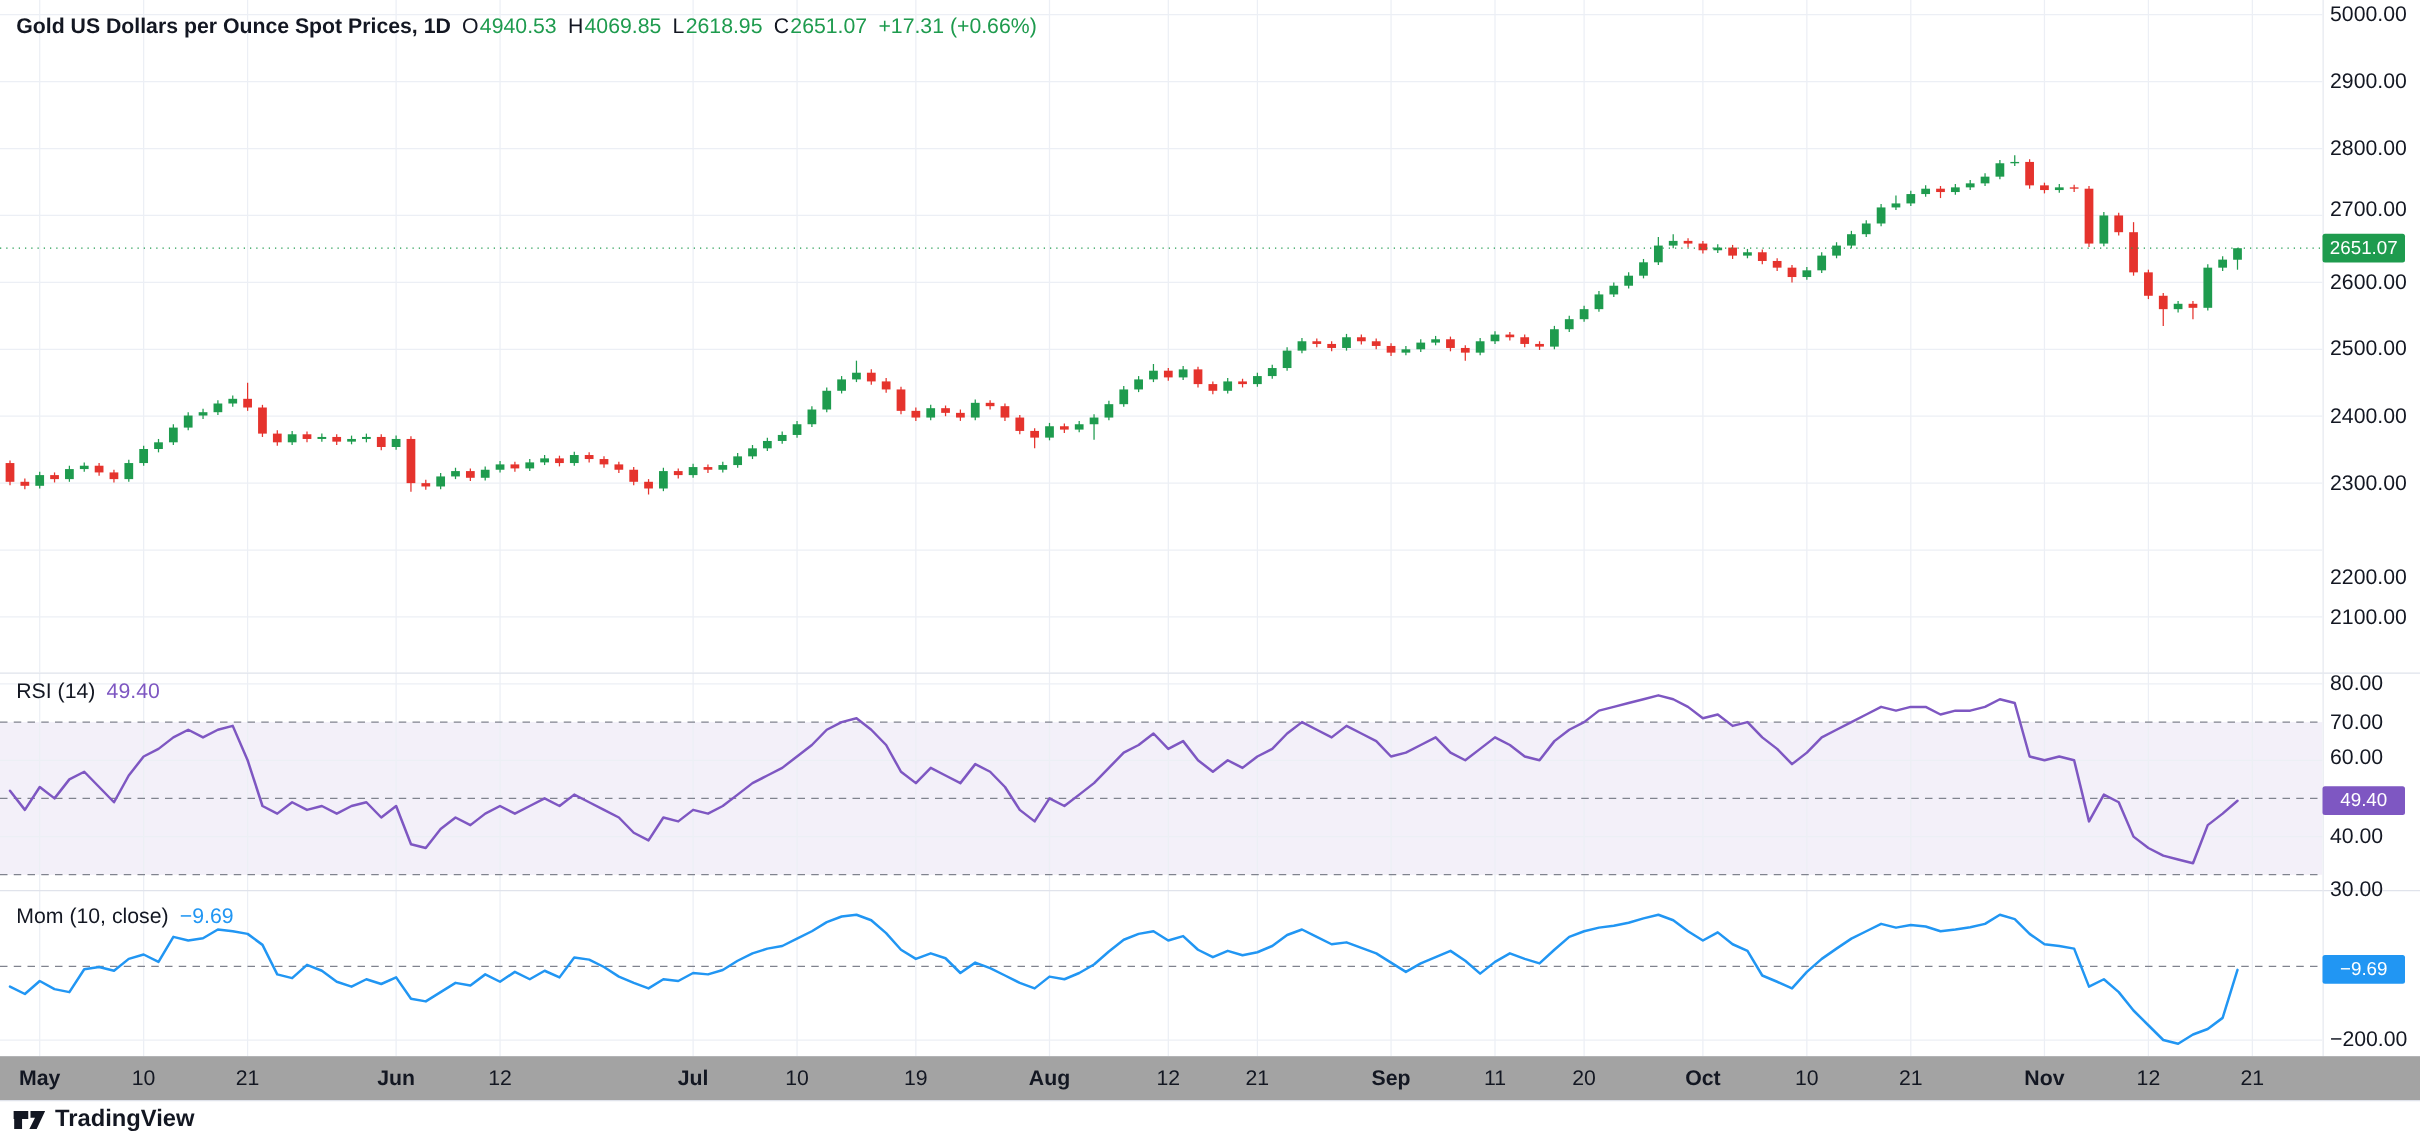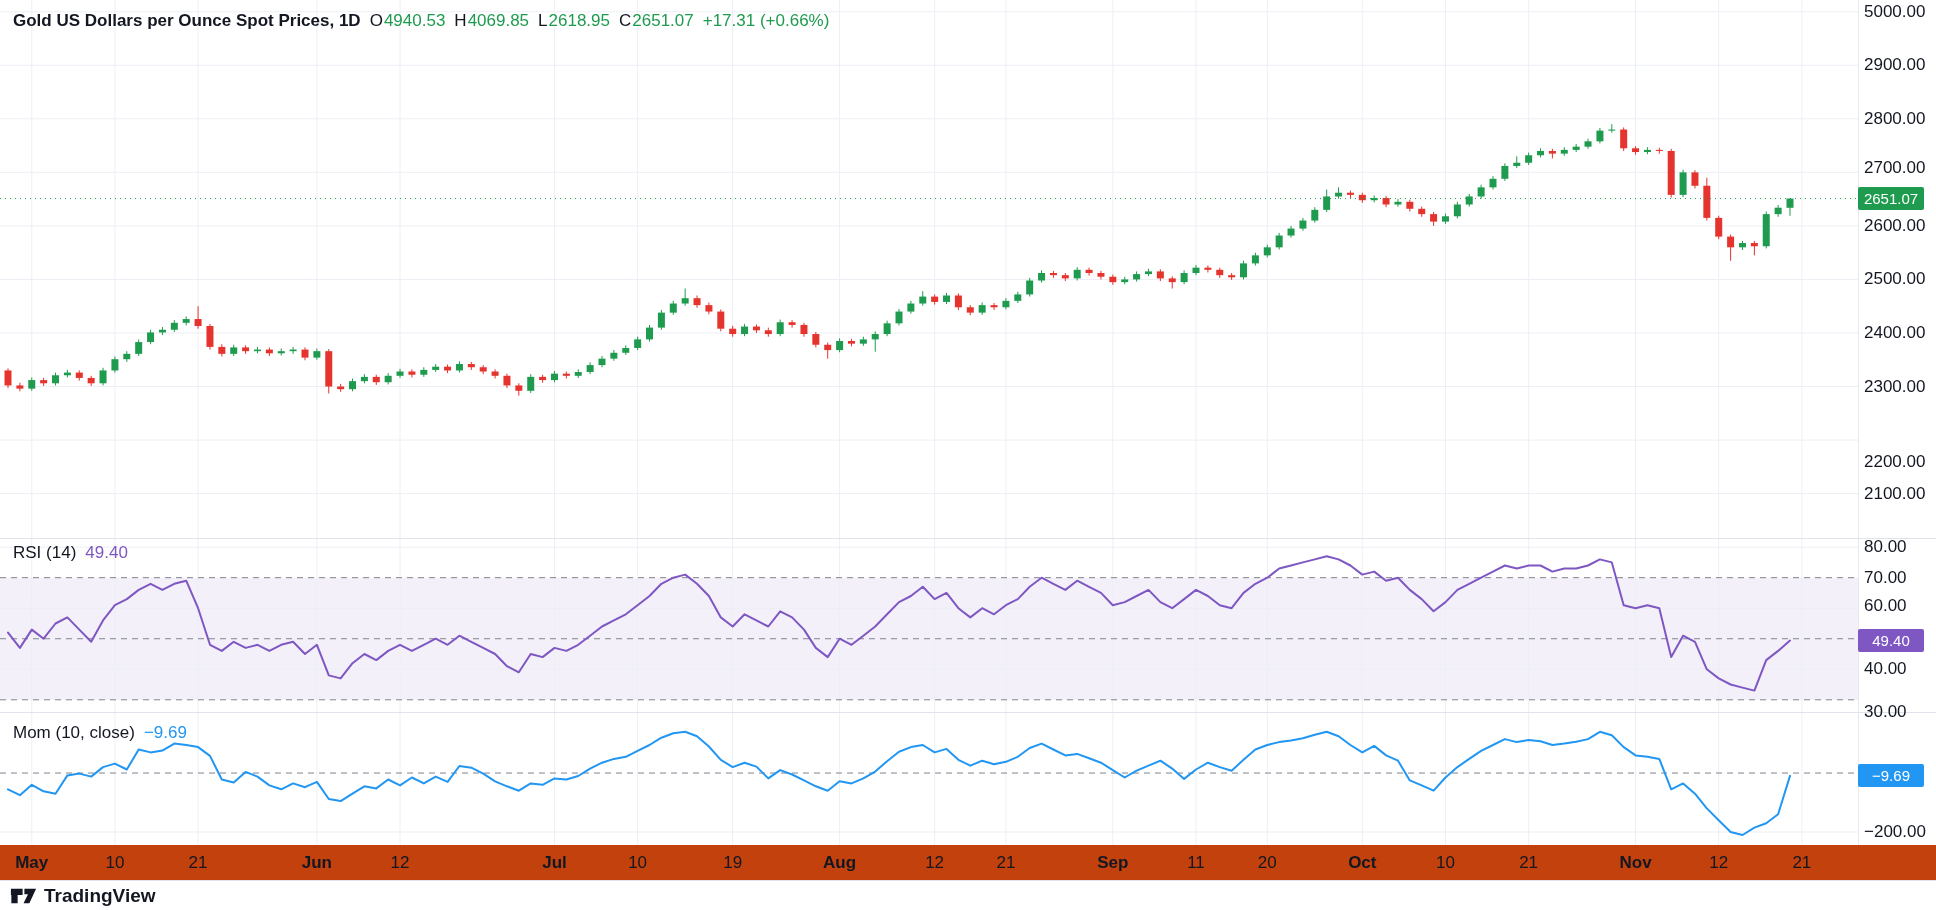--- a/index.html
+++ b/index.html
@@ -17,21 +17,21 @@
   .ohlc-item{display:flex;gap:1px;}
   .hdiv{position:absolute;left:0;width:1936px;height:1px;background:#e0e3eb;z-index:4;}
   .vdiv{position:absolute;top:0;width:1px;height:845px;background:#e6e9f0;z-index:4;}
   .ylabel{position:absolute;left:1864px;font-size:17px;line-height:20px;height:20px;
           color:#131722;z-index:5;}
   .badge{position:absolute;left:1858px;min-width:66px;height:23px;display:flex;align-items:center;
          justify-content:center;color:#ffffff;font-size:15px;border-radius:2px;z-index:6;padding:0 4px;box-sizing:border-box;}
   .badge-main{background:var(--up);}
   .badge-rsi{background:var(--rsi);}
   .badge-mom{background:var(--mom);}
-  .time-axis{position:absolute;left:0;top:845px;width:1936px;height:35px;background:#c2410c;z-index:5;}
+  .time-axis{position:absolute;left:0;top:845px;width:1936px;height:35px;background:#a3a3a3;z-index:5;}
   .tlabel{position:absolute;top:8px;transform:translateX(-50%);font-size:17px;color:#131722;}
   .tlabel.major{font-weight:700;}
   .footer{position:absolute;left:10px;top:881px;height:29px;display:flex;align-items:center;gap:7px;z-index:5;}
   .brand-text{font-size:19px;font-weight:600;color:#131722;}
 </style>
 </head>
 <body>
 
 <div class="root" style="--up: #1e9b4e; --rsi: #7e57c2; --mom: #2196f3;">
 

